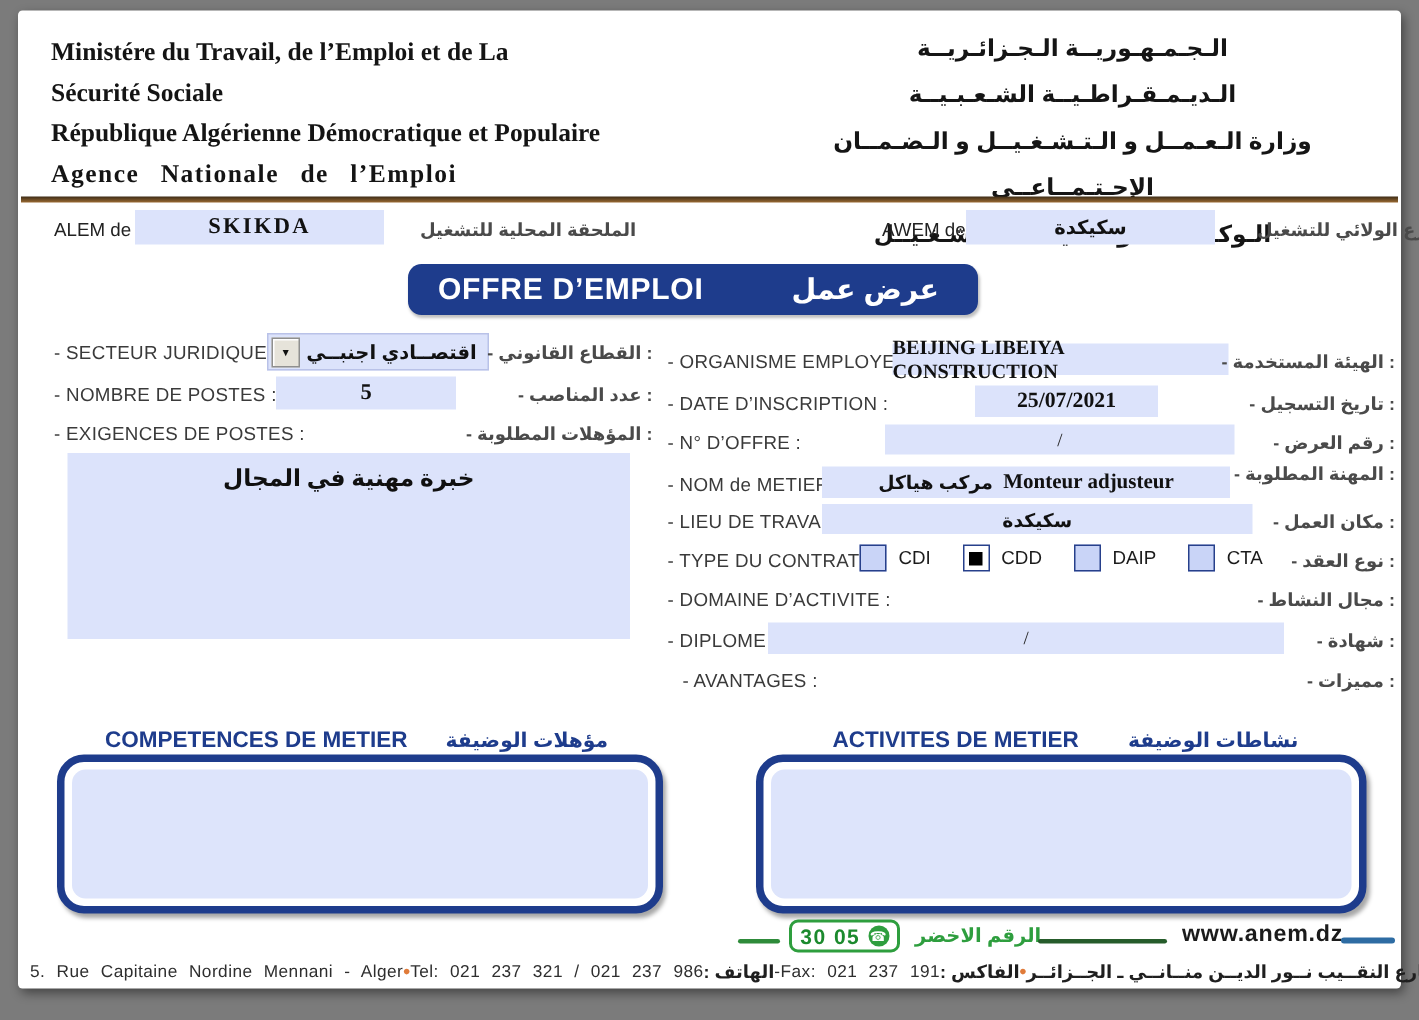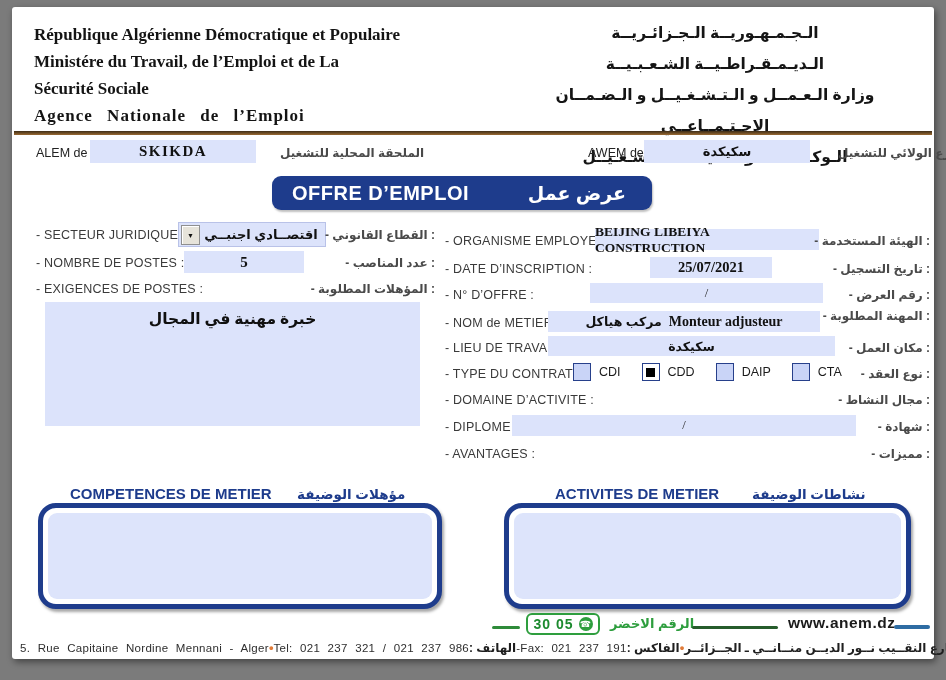--- a/index.html
+++ b/index.html
@@ -83,22 +83,22 @@
   .a-fr{word-spacing:4px;letter-spacing:.3px;}
   .a-ar{font-weight:bold;font-size:12px;color:#1f1f1f;}
   .bullet{color:#e07b39;font-size:13px;font-weight:bold;}
 </style>
 </head>
 <body>
 
 <div id="doc">
 
   <div class="hdr-fr">
+    <div>Ministére du Travail, de l’Emploi et de La Sécurité Sociale</div>
     <div>République Algérienne Démocratique et Populaire</div>
-    <div>Ministére du Travail, de l’Emploi et de La Sécurité Sociale</div>
     <div class="l3">Agence Nationale de l’Emploi</div>
   </div>
 
 
   <div class="hdr-ar">
     <div>الـجـمـهـوريــة الـجـزائـريــة الـديـمـقـراطـيــة الشـعـبـيــة</div>
     <div>وزارة الـعـمــل و الـتـشـغـيــل و الـضـمــان الإجـتـمــاعــي</div>
     <div>الـوكـالــة الـوطـنـيــة لـلـتـشـغـيــل</div>
   </div>
 
@@ -205,21 +205,21 @@
 
   <span class="lbl" style="left:433px;top:386px">- DOMAINE D’ACTIVITE :</span>
   <span class="albl albl-r" style="top:386px">- مجال النشاط :</span>
 
   <span class="lbl" style="left:433px;top:413px">- DIPLOME :</span>
   <div class="fld" style="left:500px;top:408px;width:344px;height:21px">
     <span class="v-plain" style="font-size:12.5px">/</span>
   </div>
   <span class="albl albl-r" style="top:413px">- شهادة :</span>
 
-  <span class="lbl" style="left:433px;top:440px">- AVANTAGES :</span>
+  <span class="lbl" style="left:443px;top:440px">- AVANTAGES :</span>
   <span class="albl albl-r" style="top:440px">- مميزات :</span>
 
   <span class="sec-title" style="left:58px;top:478px">COMPETENCES DE METIER</span>
   <span class="sec-title-ar" style="left:285px;top:479px">مؤهلات الوضيفة</span>
   <div class="secbox" style="left:26px;top:496px;width:404px;height:106px">
     <div class="secbox-in"></div>
   </div>
 
   <span class="sec-title" style="left:543px;top:478px">ACTIVITES DE METIER</span>
   <span class="sec-title-ar" style="left:740px;top:479px">نشاطات الوضيفة</span>

